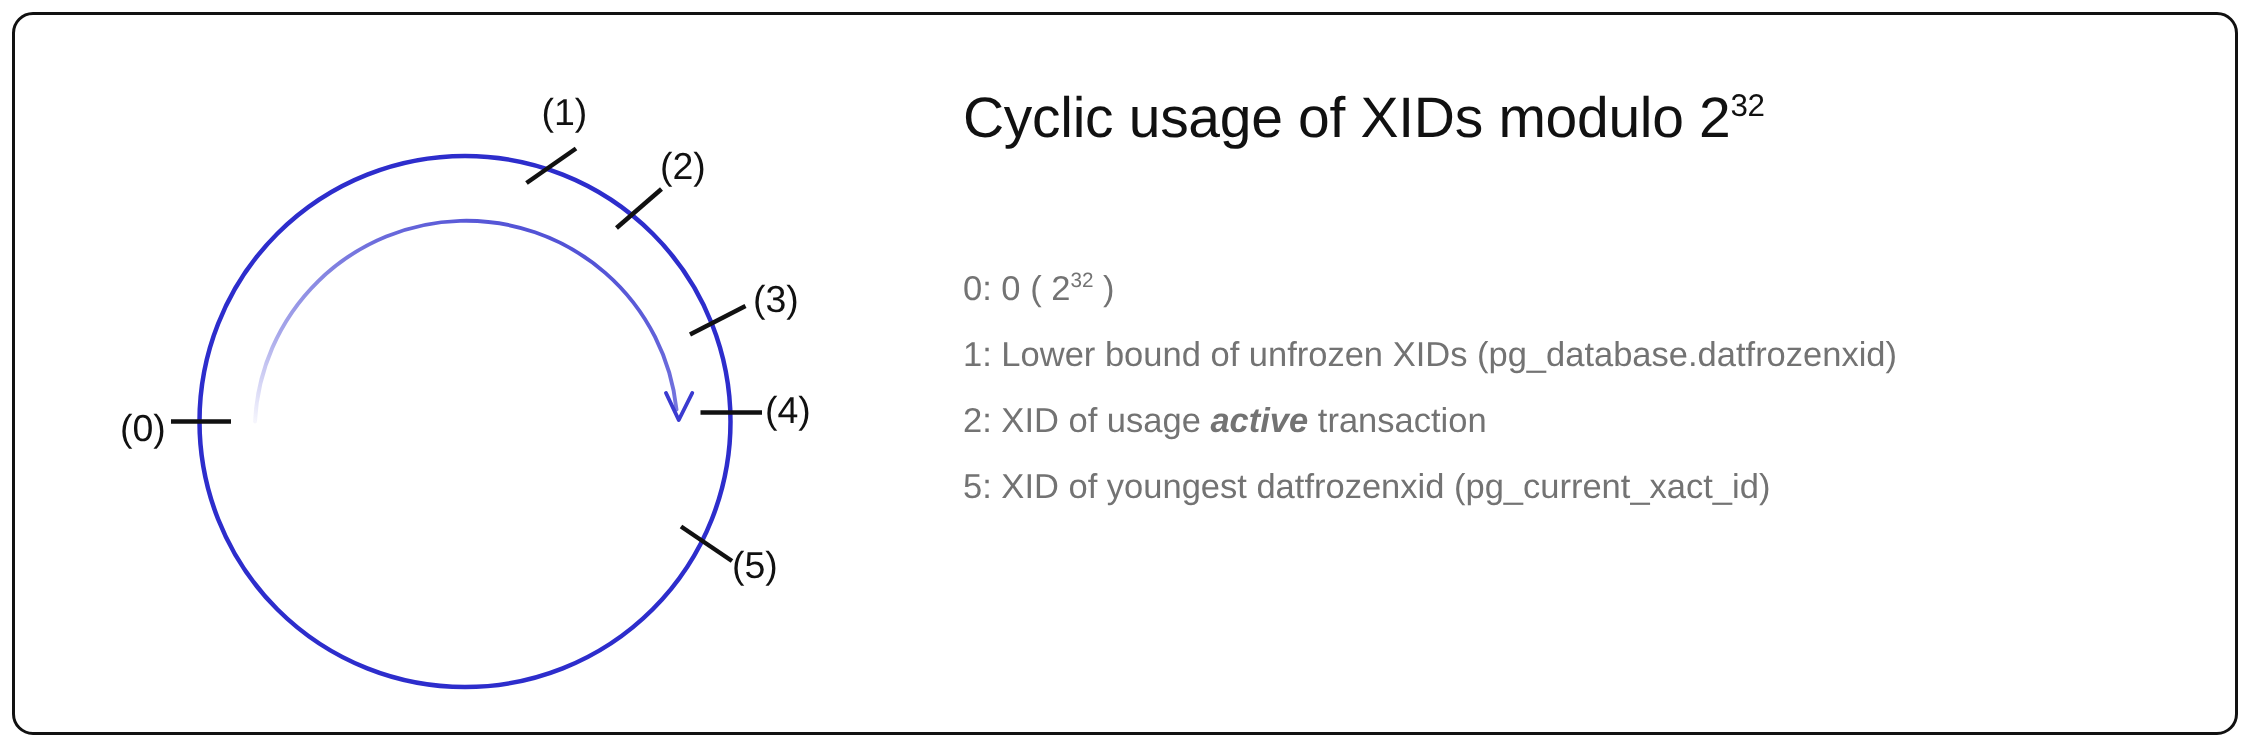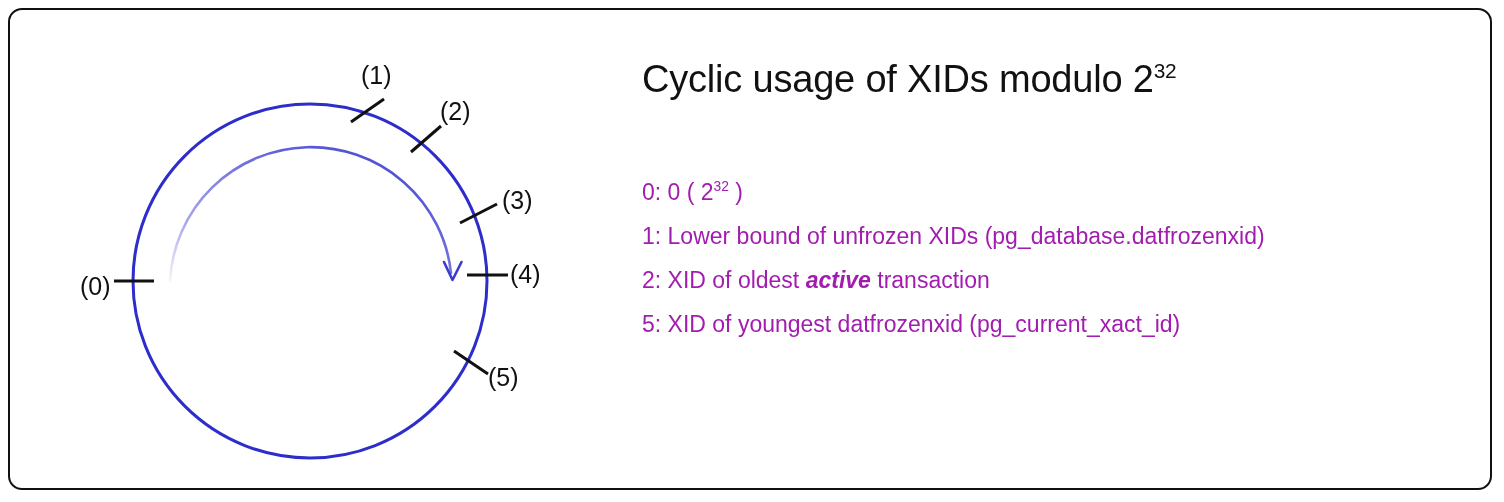--- a/index.html
+++ b/index.html
@@ -79,21 +79,21 @@
     left: 0px;
     top: 160px;
     width: 846px;
   }
   .legend-row {
     height: 44px;
     line-height: 44px;
     font-family: "Liberation Sans", sans-serif;
     font-size: 23px;
     font-weight: 400;
-    color: #a21caf;
+    color: #737373;
     white-space: nowrap;
   }
   .legend-row sup {
     font-size: 0.6em;
     vertical-align: super;
     line-height: 0;
   }
   .legend-row b {
     font-weight: 700;
     font-style: italic;
@@ -155,21 +155,21 @@
 
       <div class="legend-row">
         <span>0:</span><span> 0 ( 2</span><sup>32</sup><span> )</span>
       </div>
 
       <div class="legend-row">
         <span>1:</span><span> Lower bound of unfrozen XIDs (pg_database.datfrozenxid)</span>
       </div>
 
       <div class="legend-row">
-        <span>2:</span><span> XID of oldest </span><b>active</b><span> transaction</span>
+        <span>2:</span><span> XID of usage </span><b>active</b><span> transaction</span>
       </div>
 
 
 
       <div class="legend-row">
         <span>5:</span><span> XID of youngest datfrozenxid (pg_current_xact_id)</span>
       </div>
 
     </div>
   </div>

